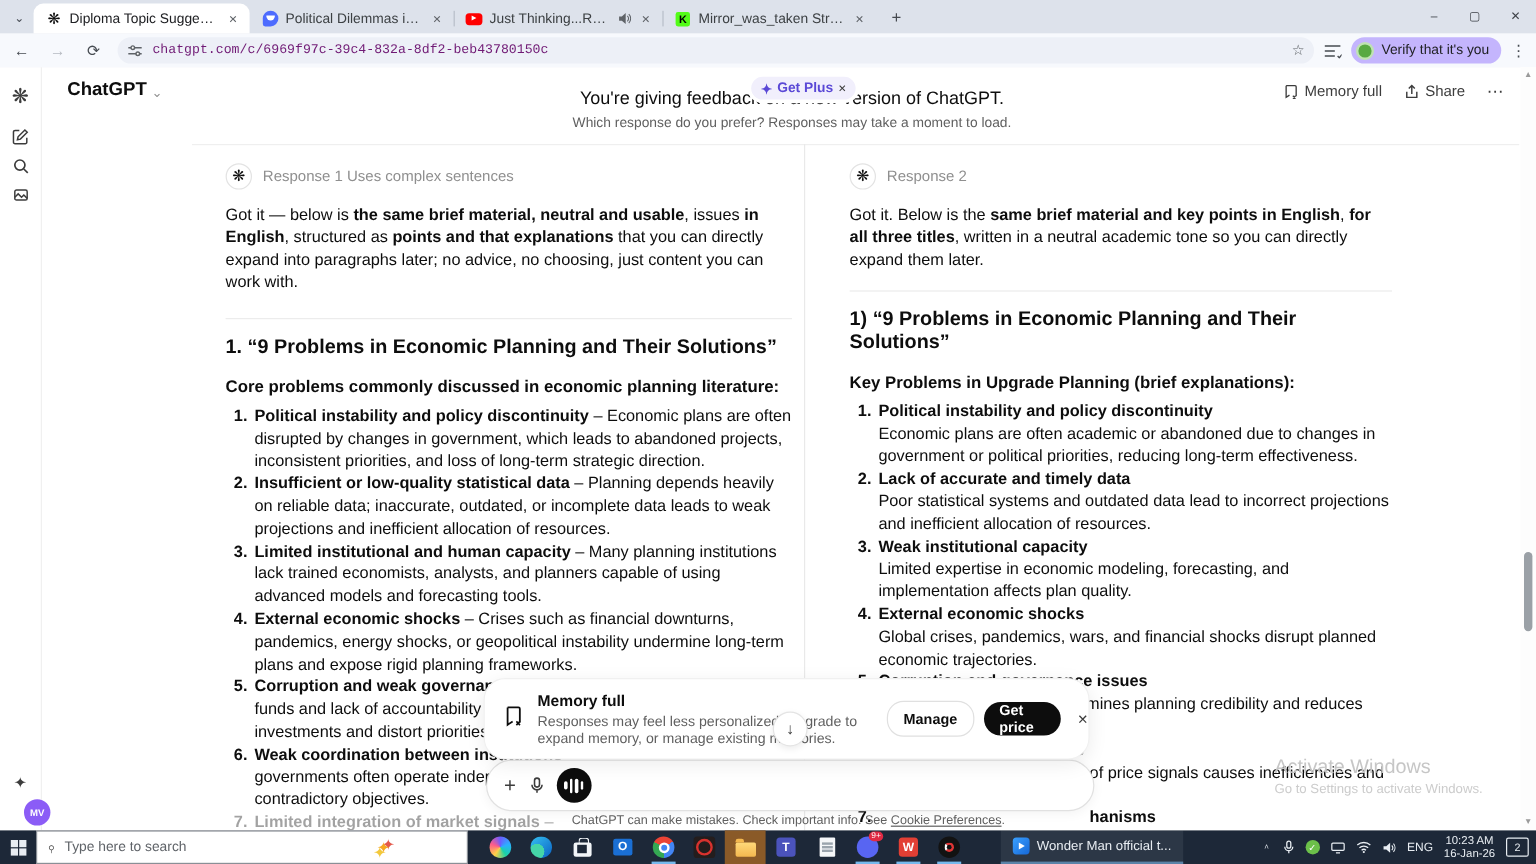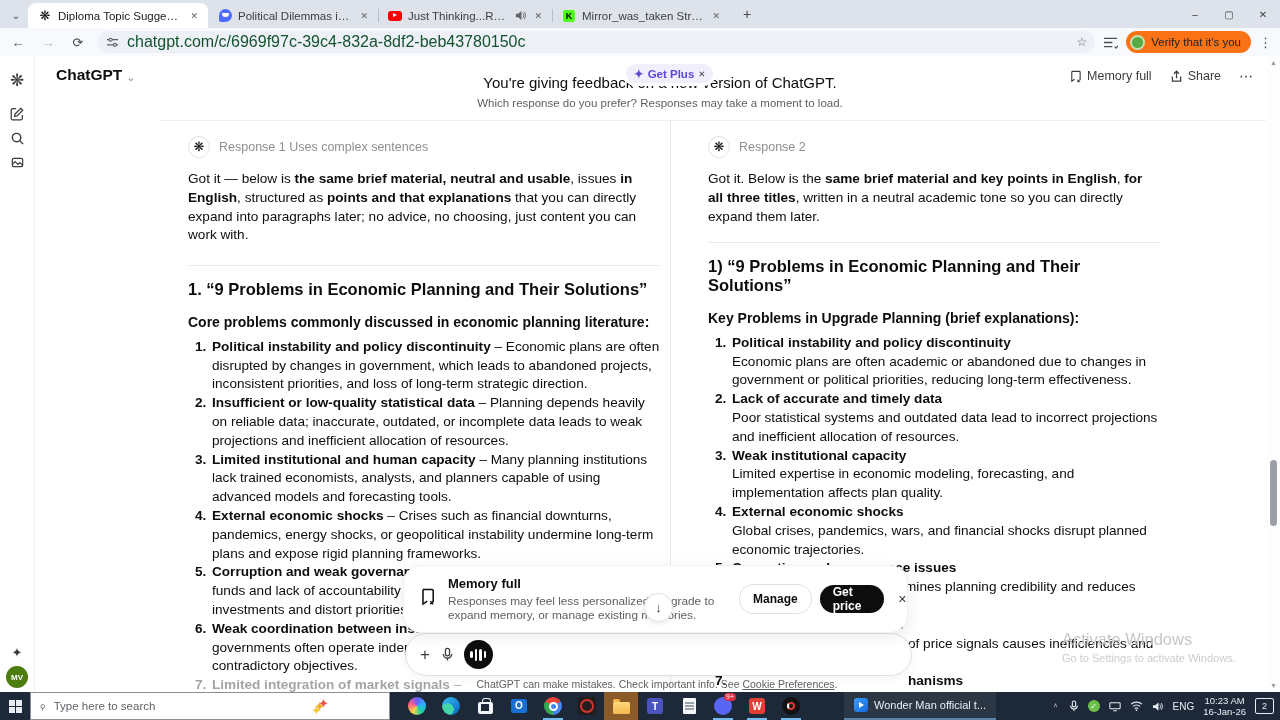--- a/index.html
+++ b/index.html
@@ -23,33 +23,33 @@
   .fav-youtube:after{content:"";position:absolute;left:5px;top:2.5px;border-left:4px solid #fff;border-top:2.5px solid transparent;border-bottom:2.5px solid transparent;}
   .fav-kick{width:12px;height:12px;background:#53fc18;color:#000;font-weight:bold;font-size:9px;display:flex;align-items:center;justify-content:center;border-radius:2px;}
   .tab-audio svg{display:block;}
   .newtab{width:22px;height:22px;margin:0 0 3px 6px;font-size:14px;color:#45494f;display:flex;align-items:center;justify-content:center;}
   .wincontrols{margin-left:auto;display:flex;align-self:stretch;}
   .winbtn{width:34px;display:flex;align-items:center;justify-content:center;font-size:10px;color:#3b3f45;}
   .toolbar{position:absolute;top:28px;left:0;width:1280px;height:28px;background:#f7f9fd;display:flex;align-items:center;border-bottom:1px solid #e3e6ee;}
   .navbtn{width:24px;height:24px;display:flex;align-items:center;justify-content:center;font-size:13px;color:#474c52;margin-left:6px;}
   .navbtn.fwd{color:#b6bac1;}
   .omnibox{flex:1;height:22px;margin:0 8px 0 8px;background:#edf0f7;border-radius:11px;display:flex;align-items:center;padding:0 8px;gap:8px;}
-  .urltext{font-size:16px;color:#14532d;flex:1;}
+  .urltext{font-size:11px;color:#701a75;flex:1;font-family:Liberation Mono, monospace;}
   .omni-star{font-size:12px;color:#5f6368;}
   .toolbar-right{display:flex;align-items:center;gap:8px;margin-right:8px;}
-  .verify{height:22px;background:#f97316;border-radius:11px;display:flex;align-items:center;gap:6px;padding:0 10px 0 4px;font-size:11.5px;color:#202124;}
+  .verify{height:22px;background:#c4b5fd;border-radius:11px;display:flex;align-items:center;gap:6px;padding:0 10px 0 4px;font-size:11.5px;color:#202124;}
   .verify-avatar{width:15px;height:15px;border-radius:50%;background:#58a942;border:2px solid #bfe3b2;box-sizing:border-box;}
   .kebab{font-size:13px;color:#474c52;}
   
   .app{position:absolute;top:56px;left:0;width:1280px;height:636px;background:#fff;}
   .rail{position:absolute;left:0;top:0;width:34px;height:636px;border-right:1px solid #f0f0f0;}
   .rail .ric{position:absolute;left:7px;width:20px;height:20px;display:flex;align-items:center;justify-content:center;color:#3c3c3c;}
   .rail-logo{top:14px;font-size:17px;color:#0d0d0d;}
   .rail-sparkle{top:586px;font-size:13px;color:#444;}
-  .rail-avatar{position:absolute;left:6px;top:610px;width:22px;height:22px;border-radius:50%;background:#4d7c0f;color:#fff;
+  .rail-avatar{position:absolute;left:20px;top:610px;width:22px;height:22px;border-radius:50%;background:#8b5cf6;color:#fff;
                font-size:8px;font-weight:bold;display:flex;align-items:center;justify-content:center;}
   .apphdr-left{position:absolute;left:56px;top:10px;display:flex;align-items:flex-end;gap:4px;font-size:15.5px;font-weight:600;color:#0d0d0d;}
   .apphdr-left .chev{font-size:11px;color:#8f8f8f;font-weight:400;}
   .feedback{position:absolute;left:340px;top:18px;width:640px;text-align:center;}
   .feedback-title{font-size:15px;color:#0d0d0d;}
   .feedback-sub{font-size:11.5px;color:#5f5f5f;margin-top:6px;}
   .getplus{position:absolute;left:286px;top:-10px;height:19px;background:#f1effc;border-radius:10px;display:flex;align-items:center;
            gap:4px;padding:0 8px;font-size:11.5px;font-weight:bold;color:#5a48d6;box-shadow:0 0 0 3px #fff;}
   .getplus .gp-x{color:#3c3c3c;font-size:8.5px;font-weight:400;}
   .apphdr-right{position:absolute;right:26px;top:12px;display:flex;align-items:center;gap:18px;font-size:12.5px;color:#3c3c3c;}
@@ -137,21 +137,21 @@
   .ic-folder{width:17px;height:12px;background:linear-gradient(#ffd97a,#f4b84f);border-radius:1.5px;position:relative;margin-top:3px;}
   .ic-folder:before{content:"";position:absolute;left:0;top:-3px;width:7px;height:3px;background:#f4b84f;border-radius:2px 2px 0 0;}
   .ic-teams{width:16px;height:16px;background:#4b53bc;border-radius:3px;color:#fff;font-size:10px;font-weight:bold;display:flex;align-items:center;justify-content:center;}
   .ic-doc{width:13px;height:16px;background:#f4f6f8;border-radius:1px;position:relative;}
   .ic-doc:after{content:"";position:absolute;left:2px;top:4px;width:9px;height:1.5px;background:#9aa4ad;box-shadow:0 3px 0 #9aa4ad,0 6px 0 #9aa4ad;}
   .ic-discord{width:18px;height:18px;border-radius:50%;background:#5865f2;position:relative;}
   .badge9{position:absolute;right:-4px;top:-4px;background:#e02b44;color:#fff;font-size:7px;border-radius:6px;padding:0 2px;line-height:8px;height:8px;}
   .ic-word{width:16px;height:16px;background:#e23f34;border-radius:3px;color:#fff;font-size:10px;font-weight:bold;display:flex;align-items:center;justify-content:center;}
   .ic-dark{width:18px;height:18px;background:#121212;border-radius:50%;position:relative;}
   .ic-dark:after{content:"";position:absolute;left:5px;top:5px;width:8px;height:8px;border-radius:50%;border:2px solid #e03535;border-left-color:#fff;box-sizing:border-box;}
-  .tmedia{display:flex;align-items:center;gap:6px;height:28px;padding:0 10px;margin-left:36px;background:rgba(255,255,255,.07);border-bottom:2px solid #5b83a8;box-sizing:border-box;}
+  .tmedia{display:flex;align-items:center;gap:6px;height:28px;padding:0 10px;margin-left:26px;background:rgba(255,255,255,.07);border-bottom:2px solid #5b83a8;box-sizing:border-box;}
   .tmedia-ic{width:14px;height:14px;border-radius:3px;background:linear-gradient(135deg,#3aa0ff,#1668d8);display:flex;align-items:center;justify-content:center;}
   .tmedia-ic:after{content:"";border-left:5px solid #fff;border-top:3px solid transparent;border-bottom:3px solid transparent;margin-left:1px;}
   .tmedia-title{color:#e8edf2;font-size:11px;white-space:nowrap;}
   .tray{margin-left:auto;display:flex;align-items:center;gap:9px;padding-right:6px;color:#e8edf2;}
   .trayic{font-size:10px;color:#e8edf2;display:flex;align-items:center;justify-content:center;}
   .shield{width:12px;height:12px;border-radius:50%;background:#6cc04a;color:#083;font-size:8px;color:#fff;display:flex;align-items:center;justify-content:center;}
   .lang{font-size:10px;}
   .clock{font-size:9.5px;line-height:11px;text-align:center;}
   .notif{width:17px;height:14px;border:1px solid #e8edf2;border-radius:2px;font-size:9px;display:flex;align-items:center;justify-content:center;position:relative;}
 </style>

